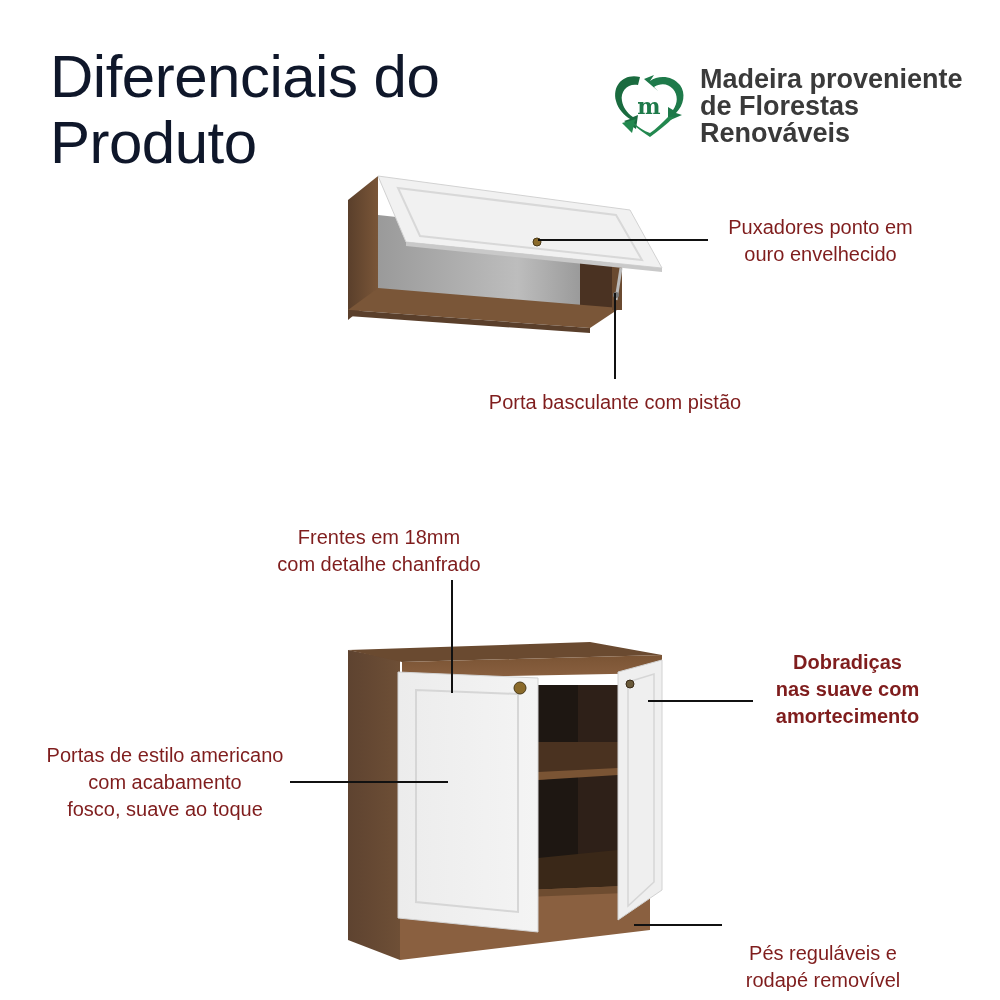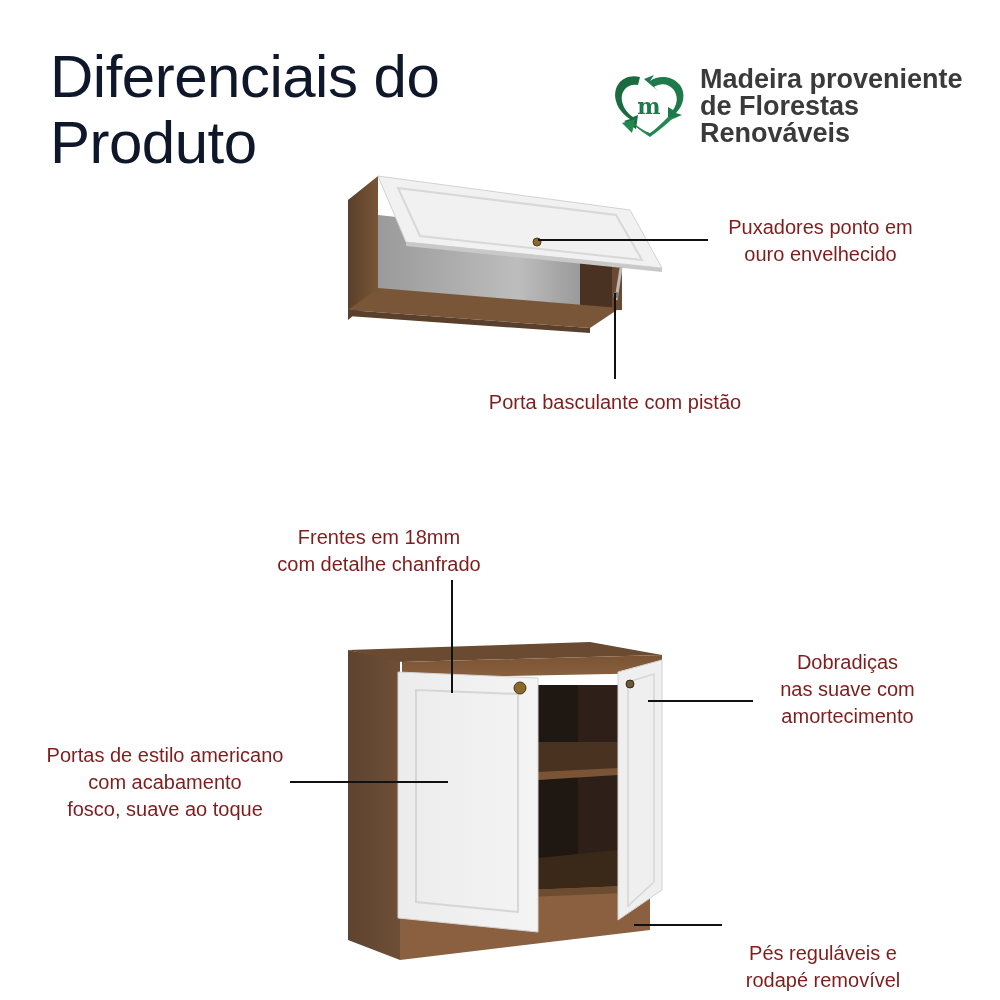--- a/index.html
+++ b/index.html
@@ -138,21 +138,21 @@
 <div class="line" style="left:451px;top:580px;width:2px;height:113px;"></div>
 
 <div class="label" style="left:20px;top:734px;width:290px;margin-top:8px;">
   <span>Portas de estilo americano</span>
   <span>com acabamento</span>
   <span>fosco, suave ao toque</span>
 </div>
 <div class="line" style="left:290px;top:781px;width:158px;height:2px;"></div>
 
 <div class="line" style="left:648px;top:700px;width:105px;height:2px;"></div>
-<div class="label" style="left:755px;top:649px;width:185px;">
+<div class="label" style="left:755px;top:649px;width:185px;font-weight:bold;">
   <span>Dobradiças</span>
   <span>nas suave com</span>
   <span>amortecimento</span>
 </div>
 
 <div class="line" style="left:634px;top:924px;width:88px;height:2px;"></div>
 <div class="label" style="left:728px;top:940px;width:190px;">
   <span>Pés reguláveis e</span>
   <span>rodapé removível</span>
 </div>

